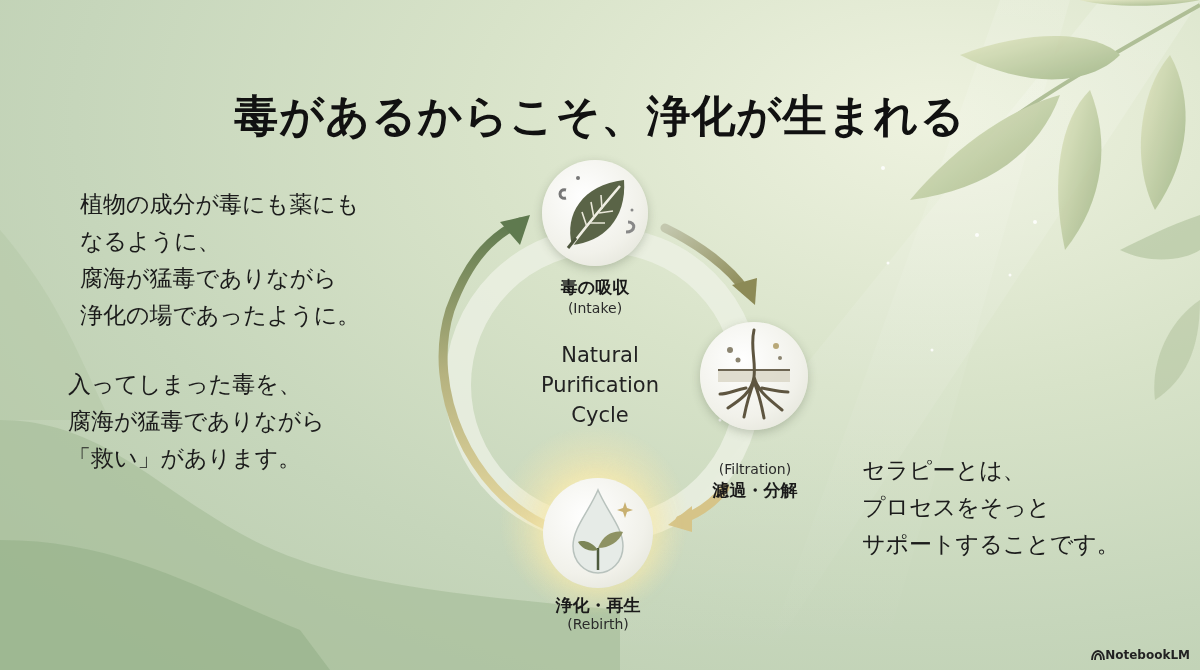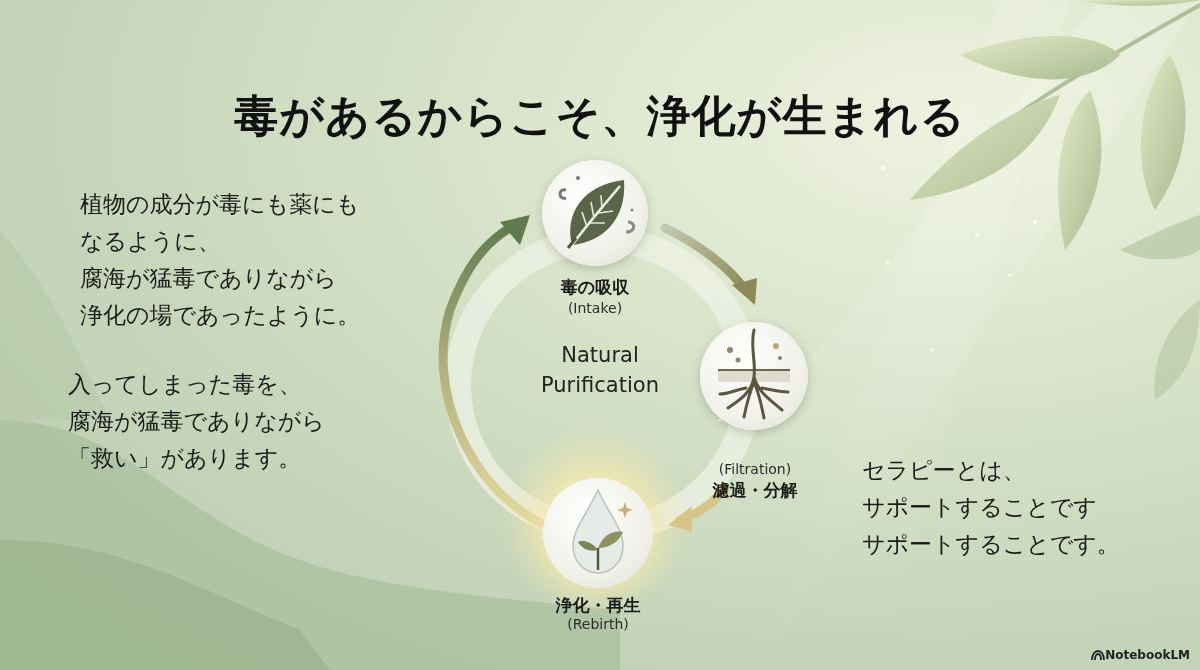--- a/index.html
+++ b/index.html
@@ -76,21 +76,21 @@
   <div>腐海が猛毒でありながら</div>
   <div>浄化の場であったように。</div>
 </div>
 <div class="text-block left-b">
   <div>入ってしまった毒を、</div>
   <div>腐海が猛毒でありながら</div>
   <div>「救い」があります。</div>
 </div>
 <div class="text-block right-c">
   <div>セラピーとは、</div>
-  <div>サポートすることです</div>
+  <div>プロセスをそっと</div>
   <div>サポートすることです。</div>
 </div>
 
 <svg class="bg-layer" width="1200" height="670" viewBox="0 0 1200 670">
   <defs>
     <linearGradient id="arrowLeft" x1="0" y1="1" x2="0" y2="0">
       <stop offset="0" stop-color="#e7d9a0"></stop>
       <stop offset="0.5" stop-color="#b5b27f"></stop>
       <stop offset="1" stop-color="#5f7a4f"></stop>
     </linearGradient>
@@ -130,20 +130,21 @@
     <circle cx="36" cy="18" r="2" fill="#777"></circle>
       <circle cx="90" cy="50" r="1.5" fill="#888"></circle>
   </svg>
 </div>
 <div class="label-jp" style="left:545px;top:276px;width:100px;">毒の吸収</div>
 <div class="label-en" style="left:545px;top:300px;width:100px;">(Intake)</div>
 
 <div class="center-title">
   <div>Natural</div>
   <div>Purification</div>
+  <div>Cycle</div>
 </div>
 
 <div class="node" style="left:700px;top:322px;width:108px;height:108px;">
   <svg width="108" height="108" viewBox="0 0 108 108">
     <rect x="18" y="48" width="72" height="12" fill="#d8d4c4" opacity="0.8"></rect>
     <path d="M18,48 H90" stroke="#6d6553" stroke-width="2"></path>
     <path d="M54,8 C50,25 56,38 54,55 C52,70 40,78 28,86 M54,55 C58,70 70,78 82,88 M54,60 C48,75 46,85 44,95 M54,60 C60,74 62,86 64,96 M46,66 C35,68 28,72 20,72 M62,66 C72,68 80,70 88,70" stroke="#5e5540" stroke-width="3" fill="none" stroke-linecap="round"></path>
     <circle cx="30" cy="28" r="3" fill="#8b8470"></circle>
       <circle cx="38" cy="38" r="2.5" fill="#8b8470"></circle>
       <circle cx="76" cy="24" r="3" fill="#b8a878"></circle>

